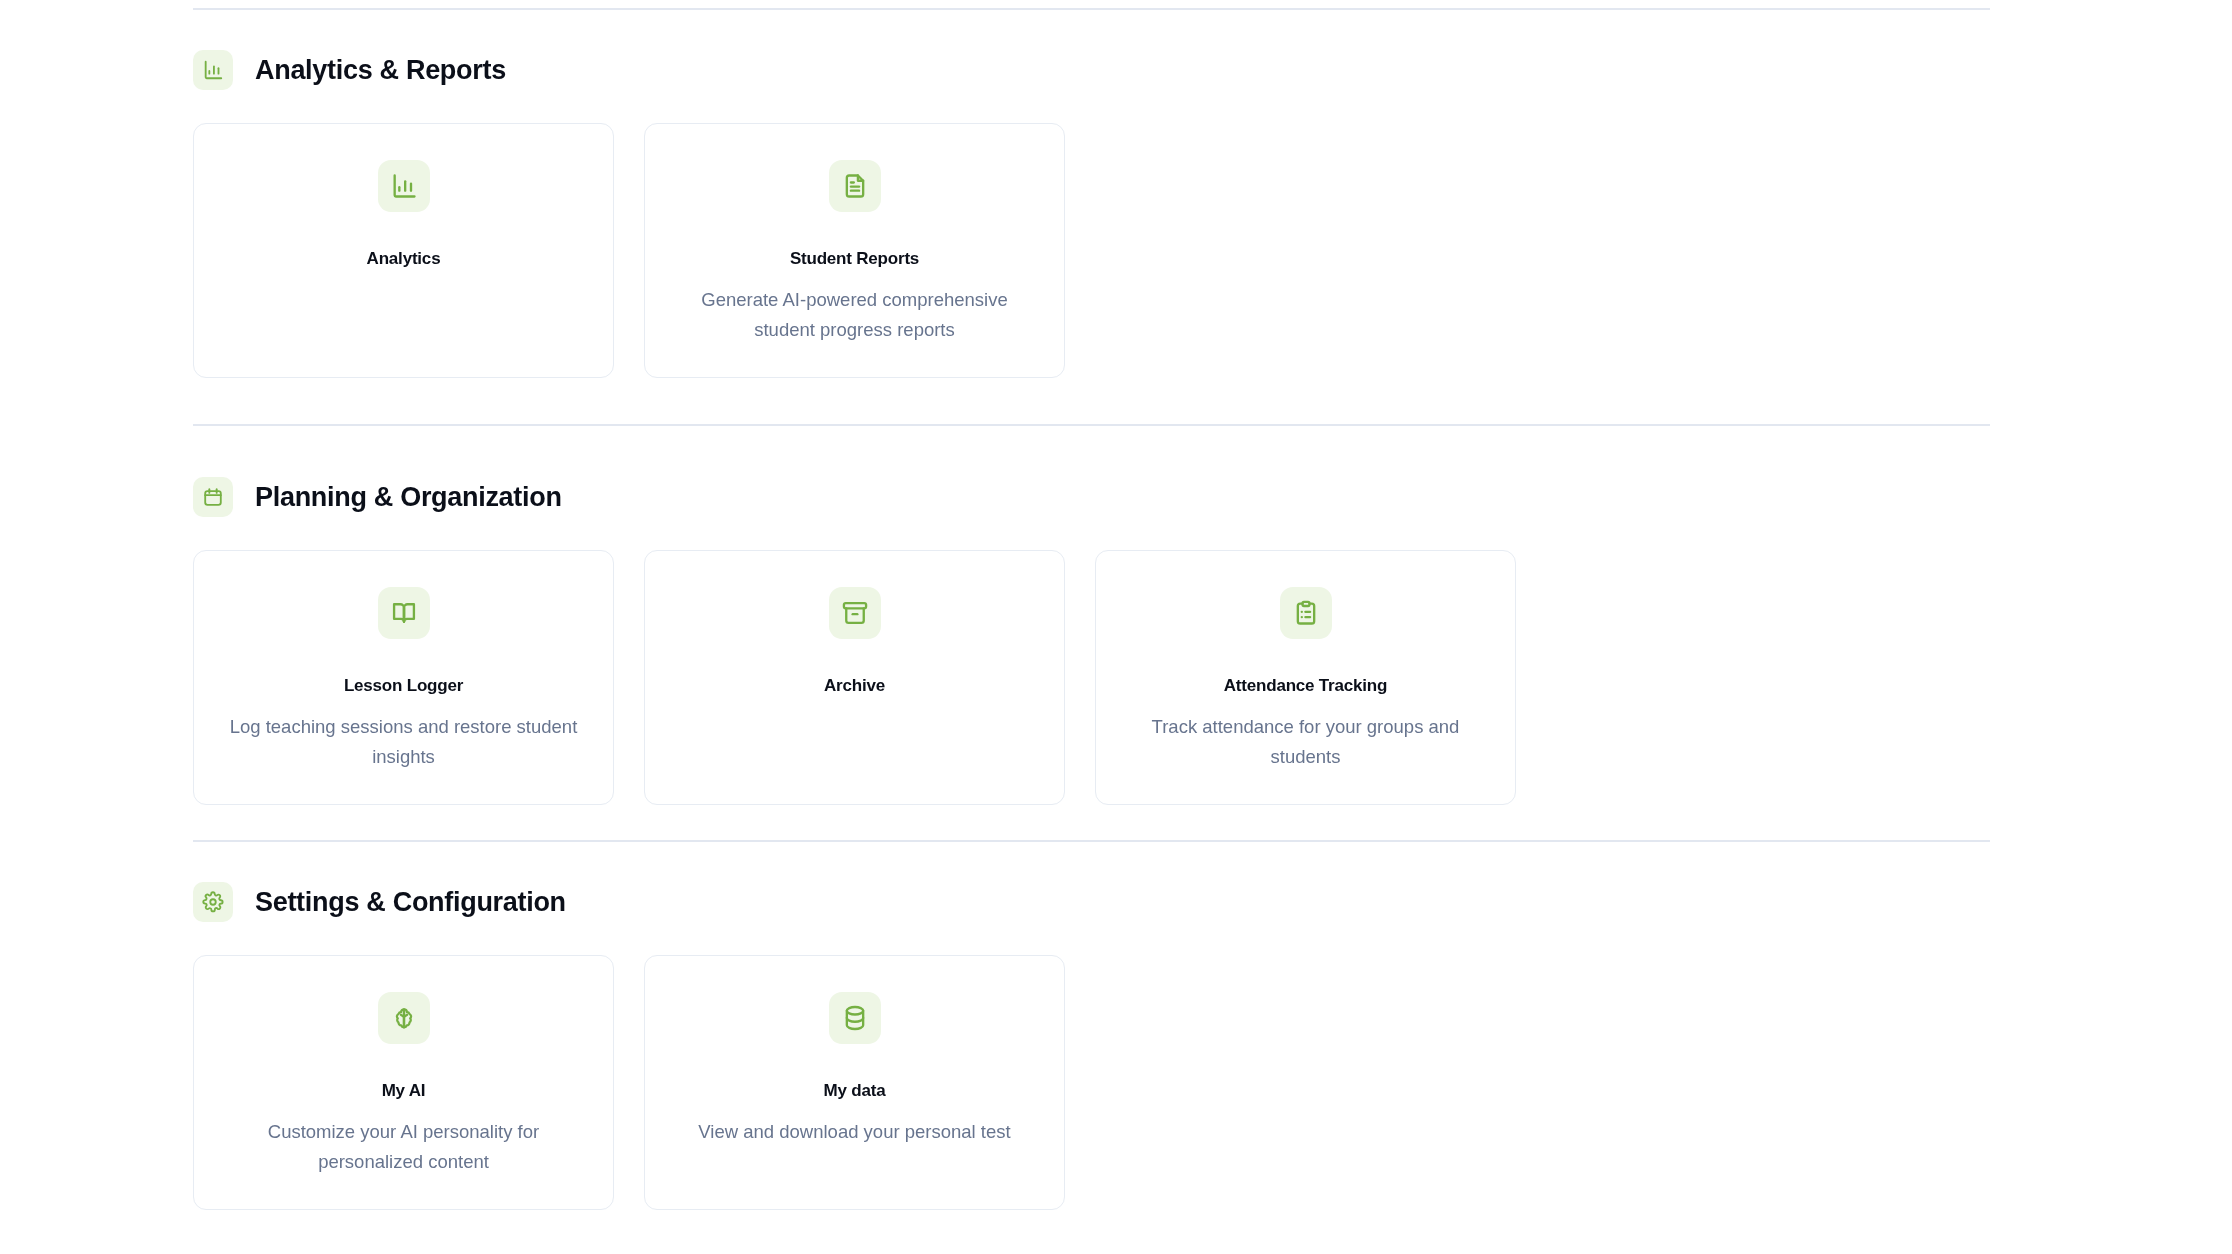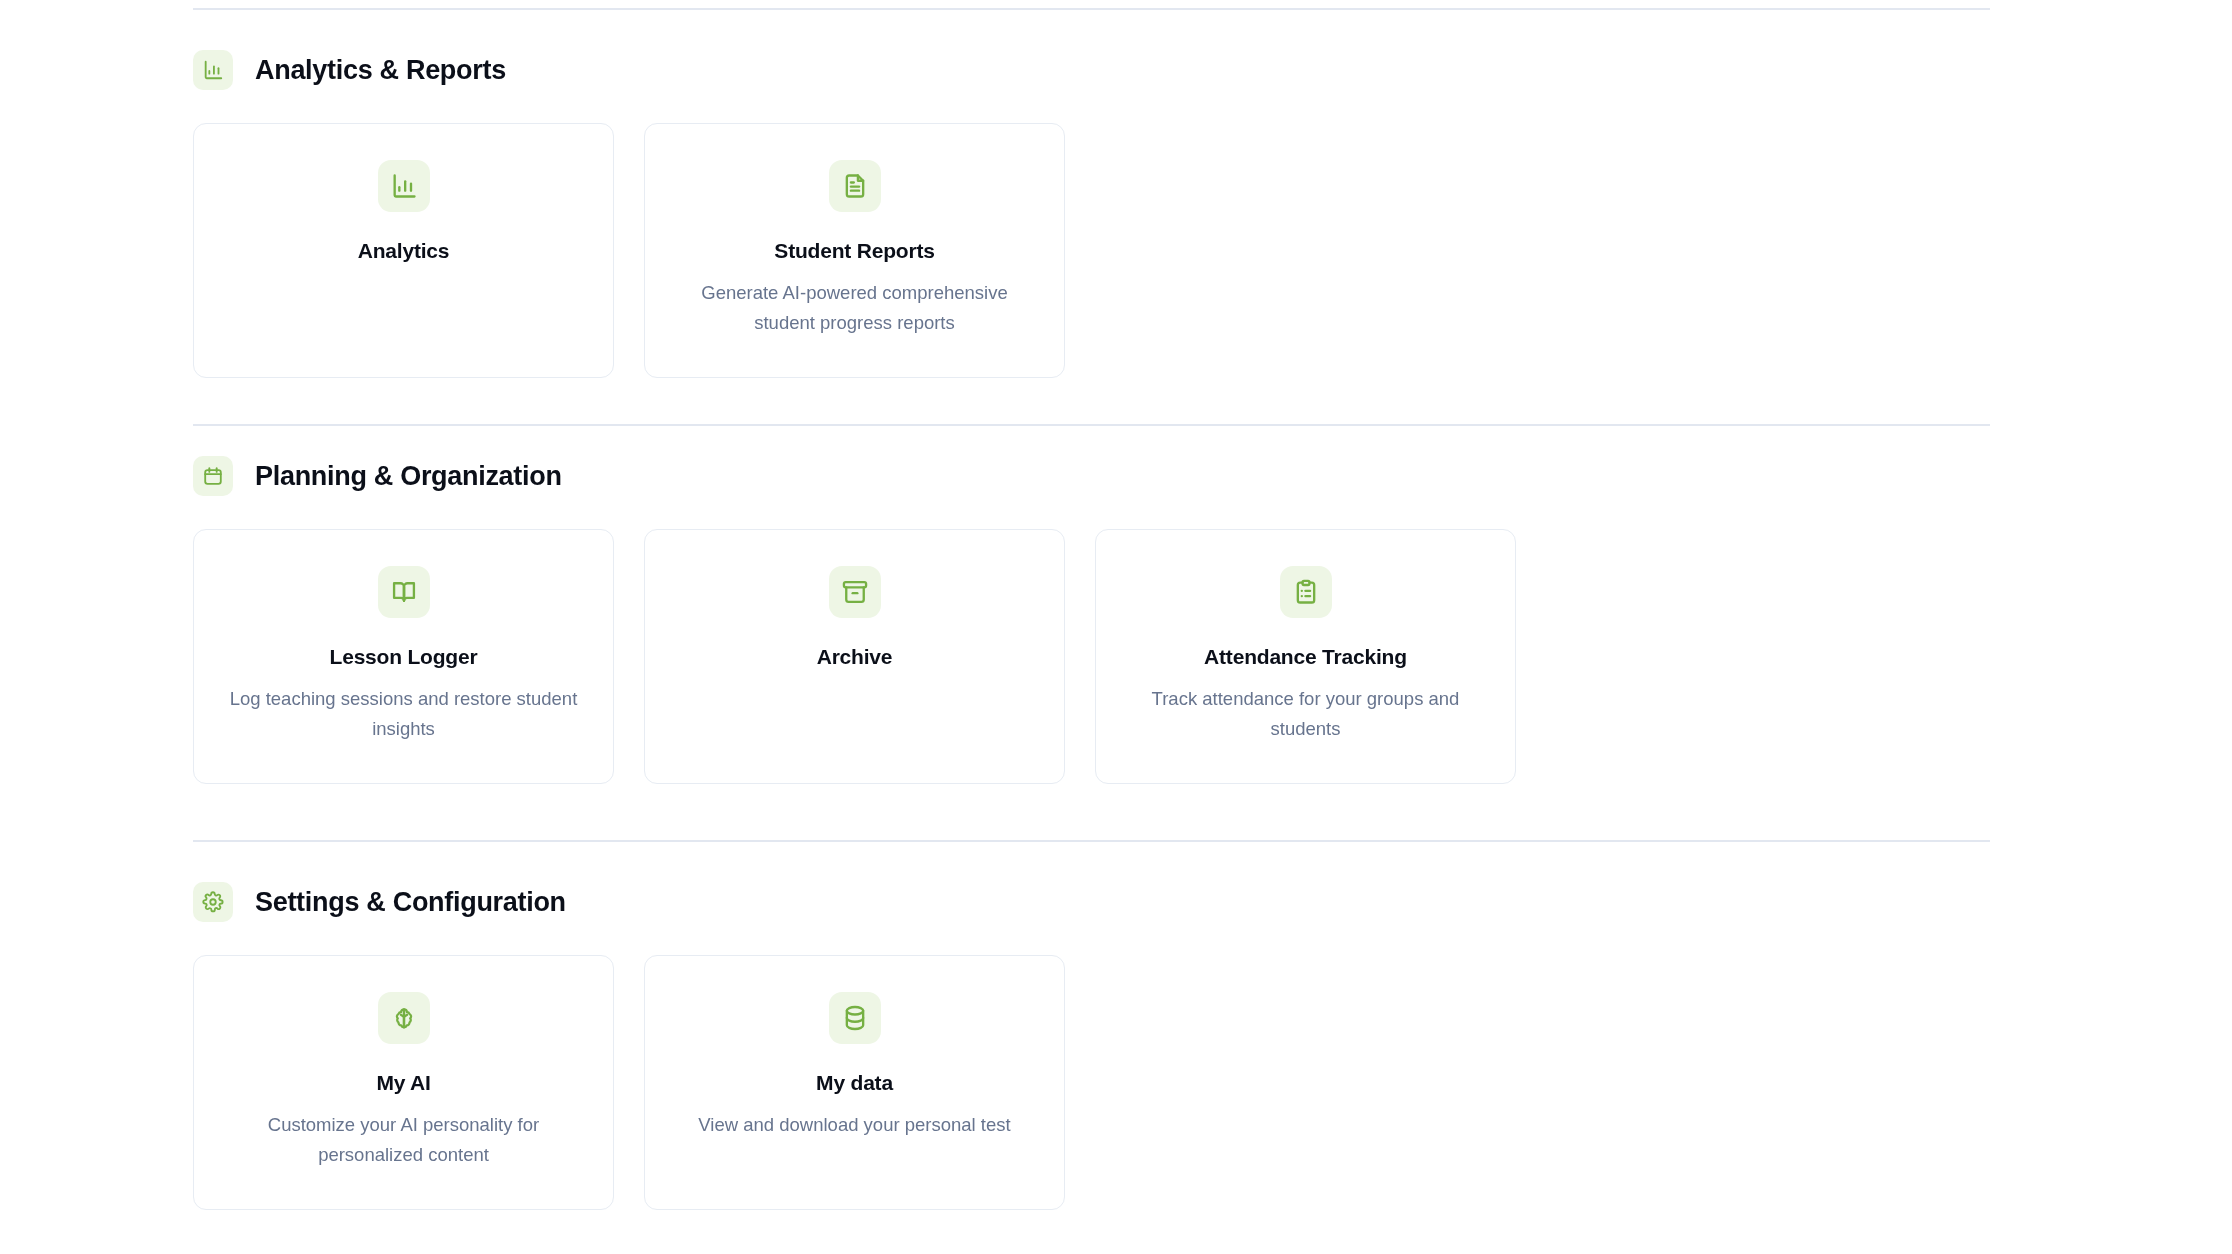--- a/index.html
+++ b/index.html
@@ -27,21 +27,21 @@
     height: 1.5px;
     background: #e2e7f0;
   }
   .divider.d1 { top: 8px; }
   .divider.d2 { top: 424px; }
   .divider.d3 { top: 840px; }
 
   
   .section { position: absolute; left: 193px; width: 1800px; }
   .section.s1 { top: 46px; }
-  .section.s2 { top: 452px; }
+  .section.s2 { top: 473px; }
   .section.s3 { top: 878px; }
 
   .section-header {
     display: flex;
     align-items: center;
     gap: 22px;
     height: 48px;
   }
 
   .section-icon-tile {
@@ -89,22 +89,22 @@
     height: 52px;
     border-radius: 13px;
     background: #eef6e5;
     display: flex;
     align-items: center;
     justify-content: center;
   }
   .card-icon-tile svg { width: 28px; height: 28px; display: block; }
 
   .card-title {
-    margin-top: 27px;
-    font-size: 21px;
+    margin-top: 38px;
+    font-size: 17px;
     font-weight: bold;
     color: #0b0f19;
     text-align: center;
     letter-spacing: -0.2px;
     line-height: 1.1;
   }
 
   .card-desc {
     margin-top: 16px;
     font-size: 18.5px;

